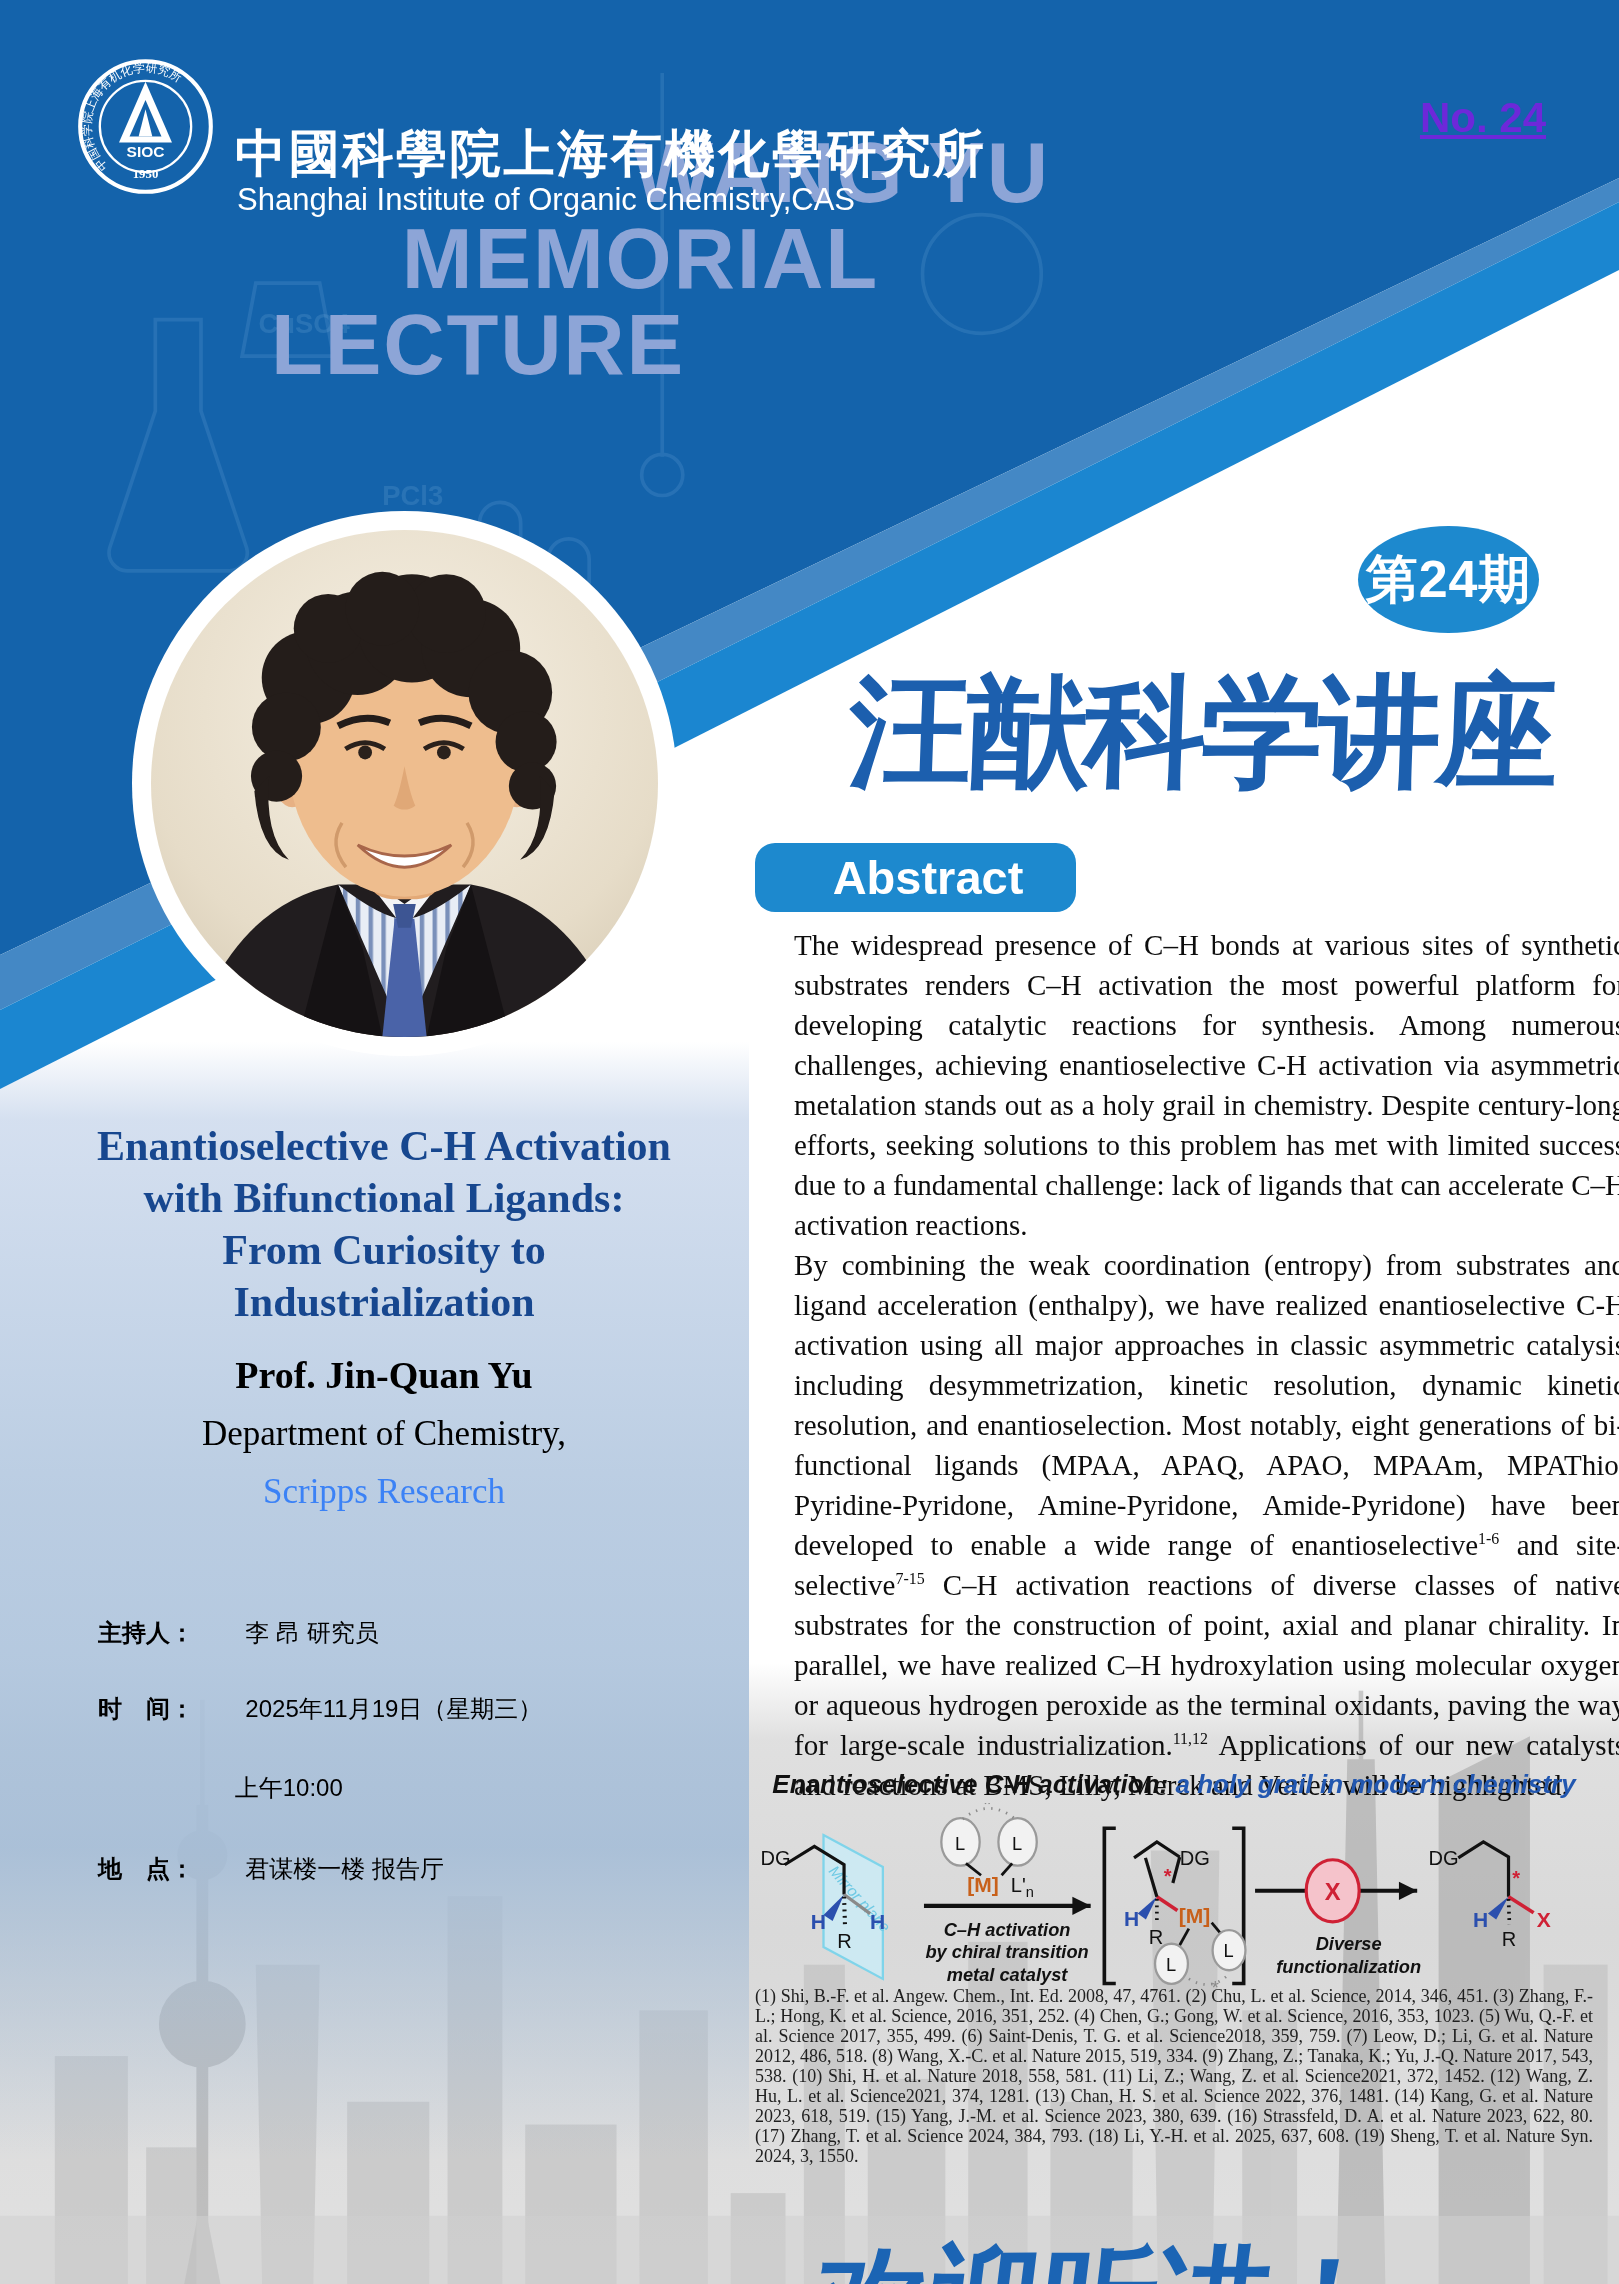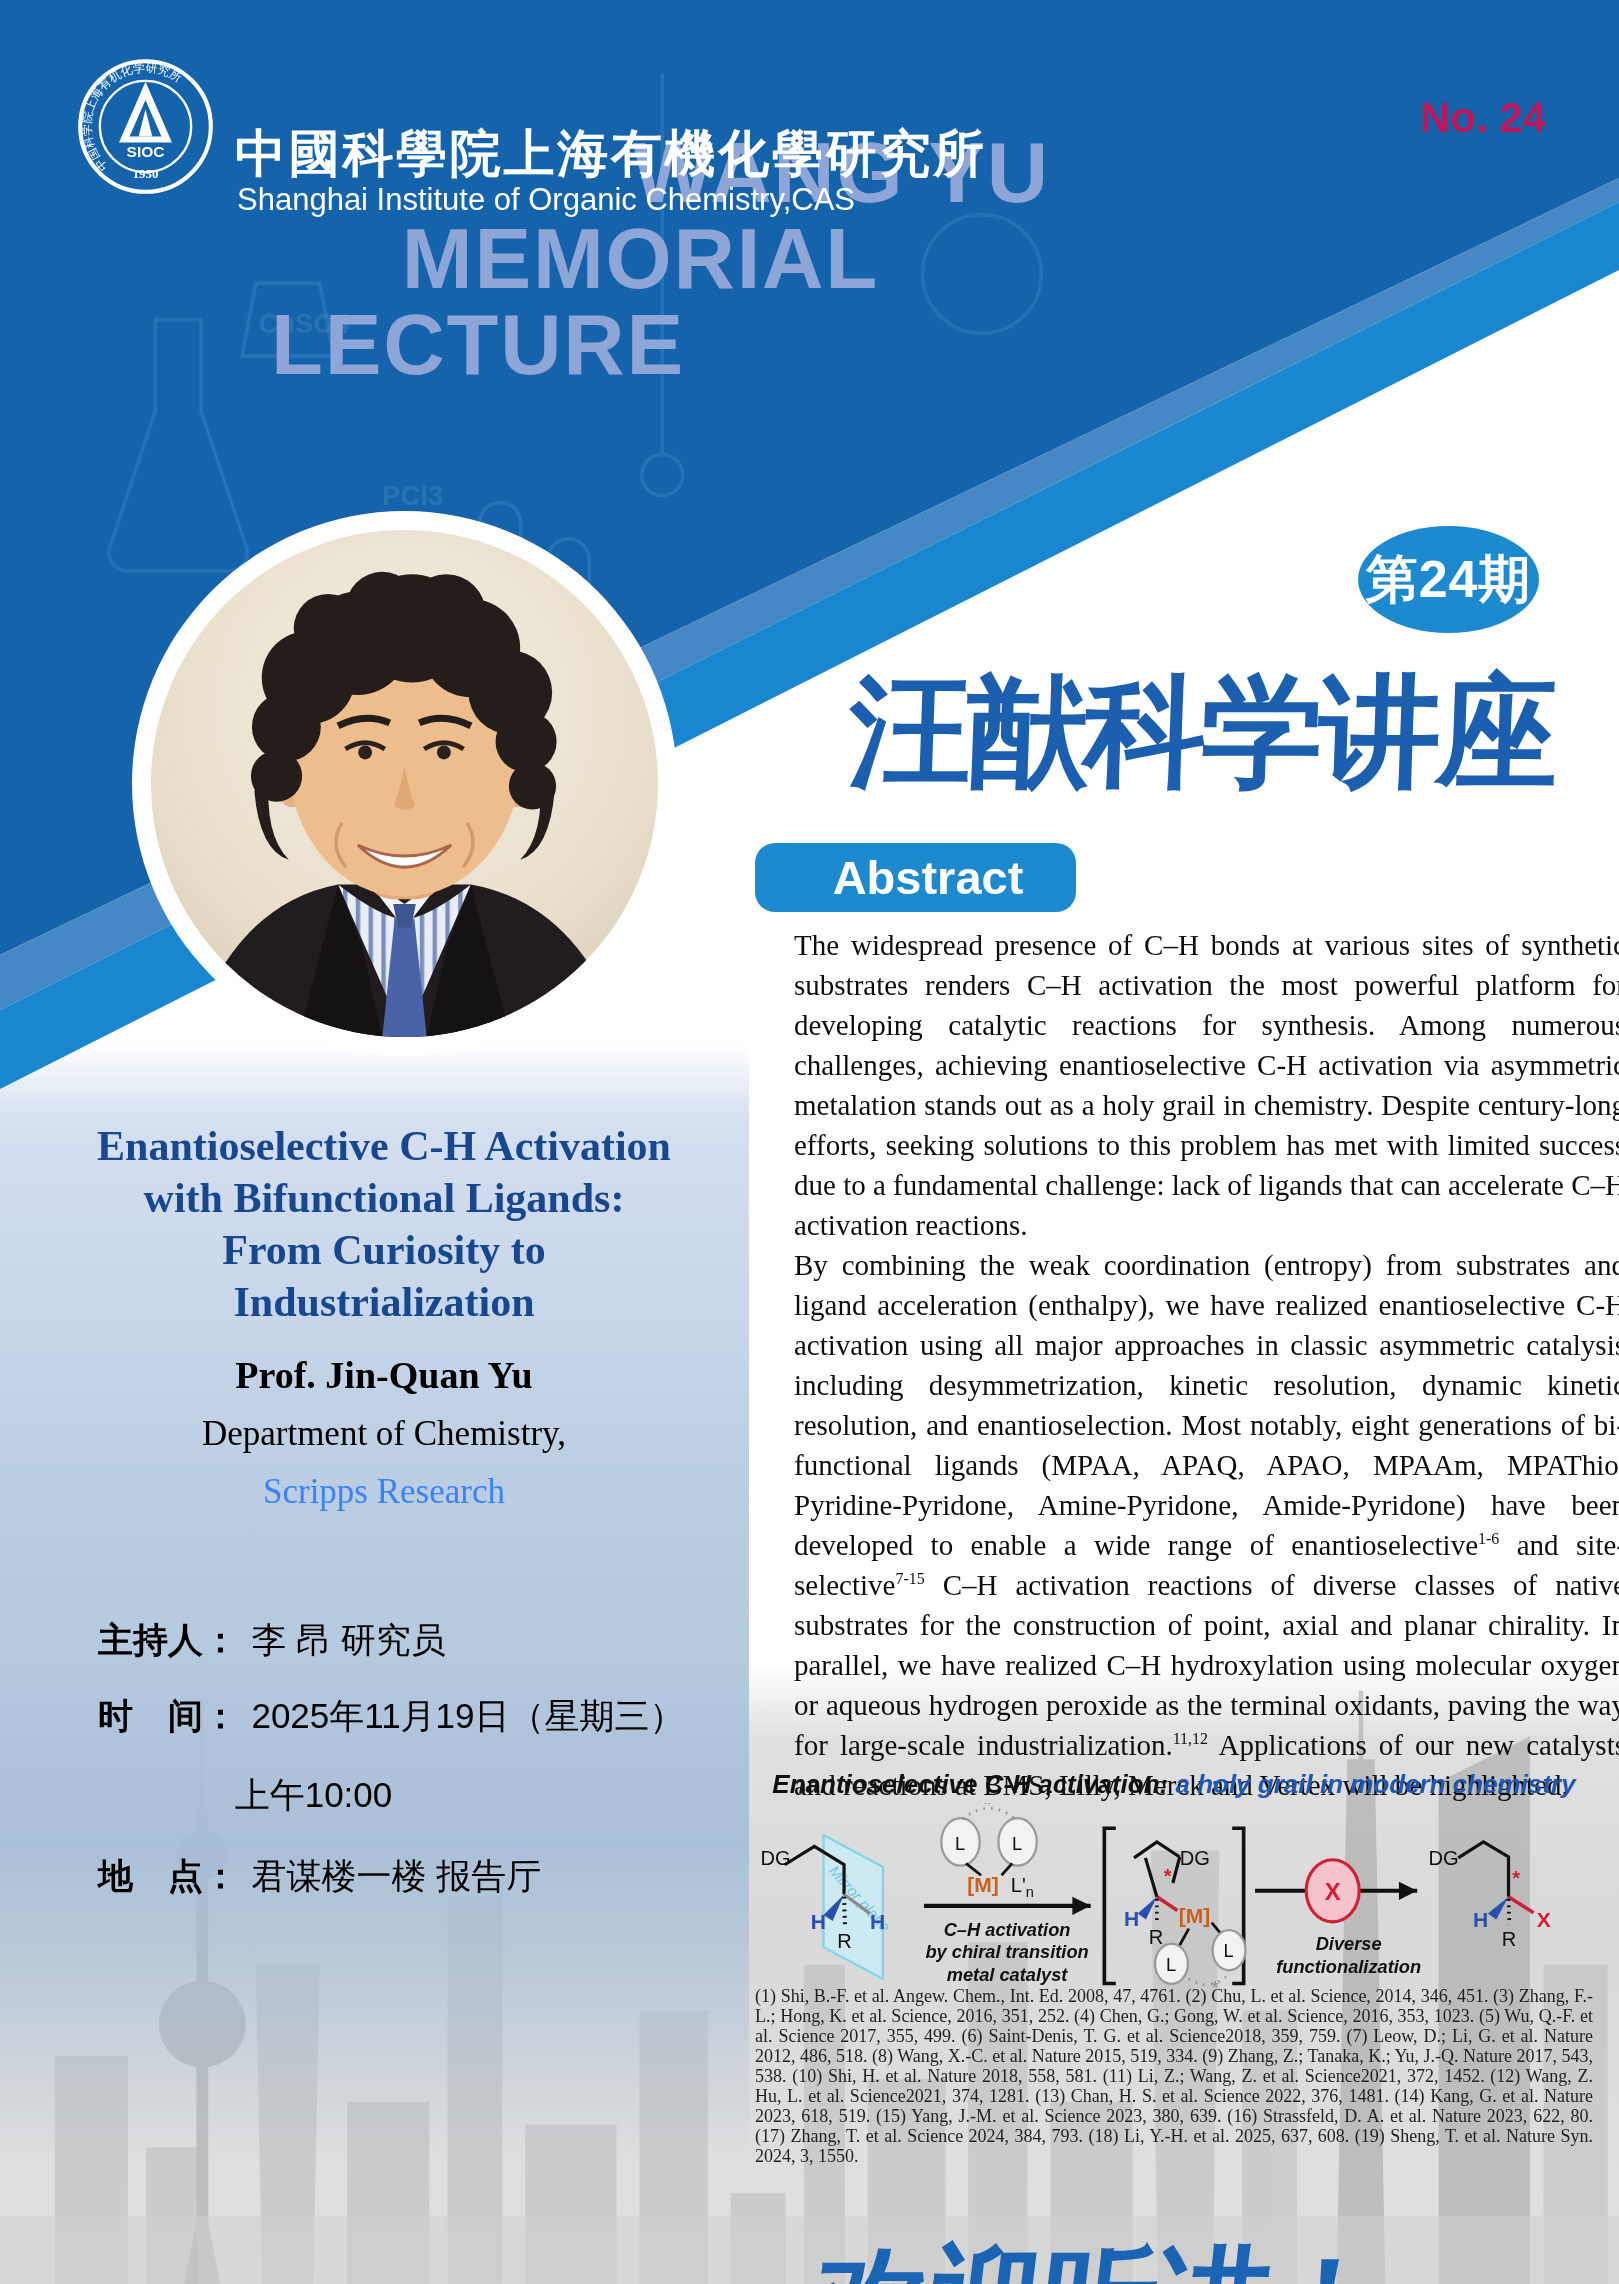--- a/index.html
+++ b/index.html
@@ -12,21 +12,21 @@
              clip-path:polygon(0 0,1619px 0,1619px 178px,0 955px);}
   .band-mid{left:0;top:0;width:1619px;height:1096px;background:#4488c5;
             clip-path:polygon(0 955px,1619px 178px,1619px 202px,0 1010px);}
   .band-bright{left:0;top:0;width:1619px;height:1142px;background:#1b86d0;
                clip-path:polygon(0 1010px,1619px 202px,1619px 270px,0 1089px);}
 
   
   .inst-zh{left:235px;top:120px;width:777px;color:#ffffff;font-size:51px;font-weight:700;
            letter-spacing:2.7px;white-space:nowrap;}
   .inst-en{left:237px;top:182px;color:#ffffff;font-size:31px;font-weight:400;white-space:nowrap;}
-  .issue-no{right:73px;top:94px;color:#be185d;font-size:42px;font-weight:700;}
+  .issue-no{right:73px;top:94px;color:#6d28d9;font-size:42px;font-weight:700;text-decoration:underline;}
   .banner{color:#8da5d7;font-weight:700;font-size:85px;letter-spacing:1.8px;white-space:nowrap;}
   .banner.l1{top:124px;right:569px;}
   .banner.l2{top:210px;right:740px;}
   .banner.l3{top:296px;right:934px;}
 
   
   .photo-ring{left:132px;top:511px;width:545px;height:545px;border-radius:50%;background:#ffffff;}
   .photo-clip{left:151px;top:530px;width:507px;height:507px;border-radius:50%;overflow:hidden;}
 
   
@@ -67,21 +67,21 @@
       background:linear-gradient(180deg,rgba(209,222,239,0) 0%,rgba(205,218,237,0.85) 7%,
                  rgba(181,201,224,0.92) 40%,rgba(165,189,215,0.9) 72%,rgba(178,198,221,0) 100%);}
   .talk-title{left:64px;top:1120px;width:640px;text-align:center;color:#17478f;
               font-family:"Liberation Serif",serif;font-weight:700;font-size:42px;line-height:52px;}
   .speaker{left:64px;top:1353px;width:640px;text-align:center;color:#000000;
            font-family:"Liberation Serif",serif;font-weight:700;font-size:38px;}
   .affil1{left:64px;top:1414px;width:640px;text-align:center;color:#000000;
           font-family:"Liberation Serif",serif;font-size:35px;}
   .affil2{left:64px;top:1472px;width:640px;text-align:center;color:#3b82f6;
           font-family:"Liberation Serif",serif;font-size:35px;}
-  .detail-row{left:98px;width:630px;color:#000000;font-size:35px;white-space:nowrap;}
+  .detail-row{left:98px;width:630px;color:#000000;font-size:24px;white-space:nowrap;}
   .detail-row .dlabel{font-weight:700;display:inline-block;min-width:137px;}
   .detail-row .dvalue{font-weight:400;margin-left:3.7px;}
   .r1{top:1617px;} .r2{top:1693px;} .r2b{top:1772px;left:231px;} .r3{top:1853px;}
 
   
   .city{left:0;top:1663px;width:1619px;height:766px;
         background:linear-gradient(180deg,rgba(221,221,221,0) 0%,rgba(218,218,218,0.85) 10%,
                    #d9d9d9 35%,#e4e4e4 100%);}
 </style>
 </head>

